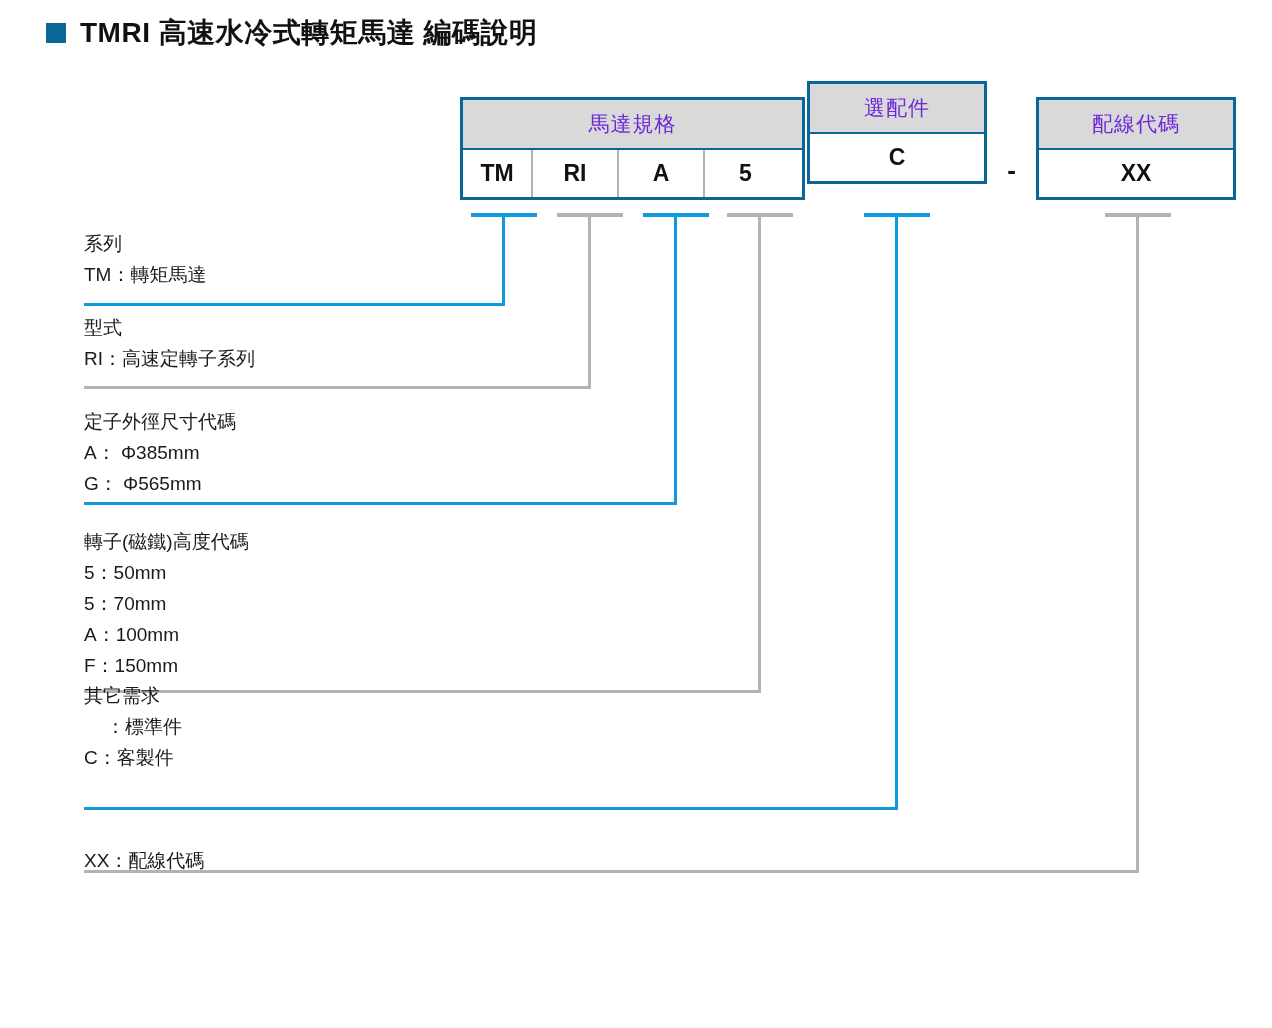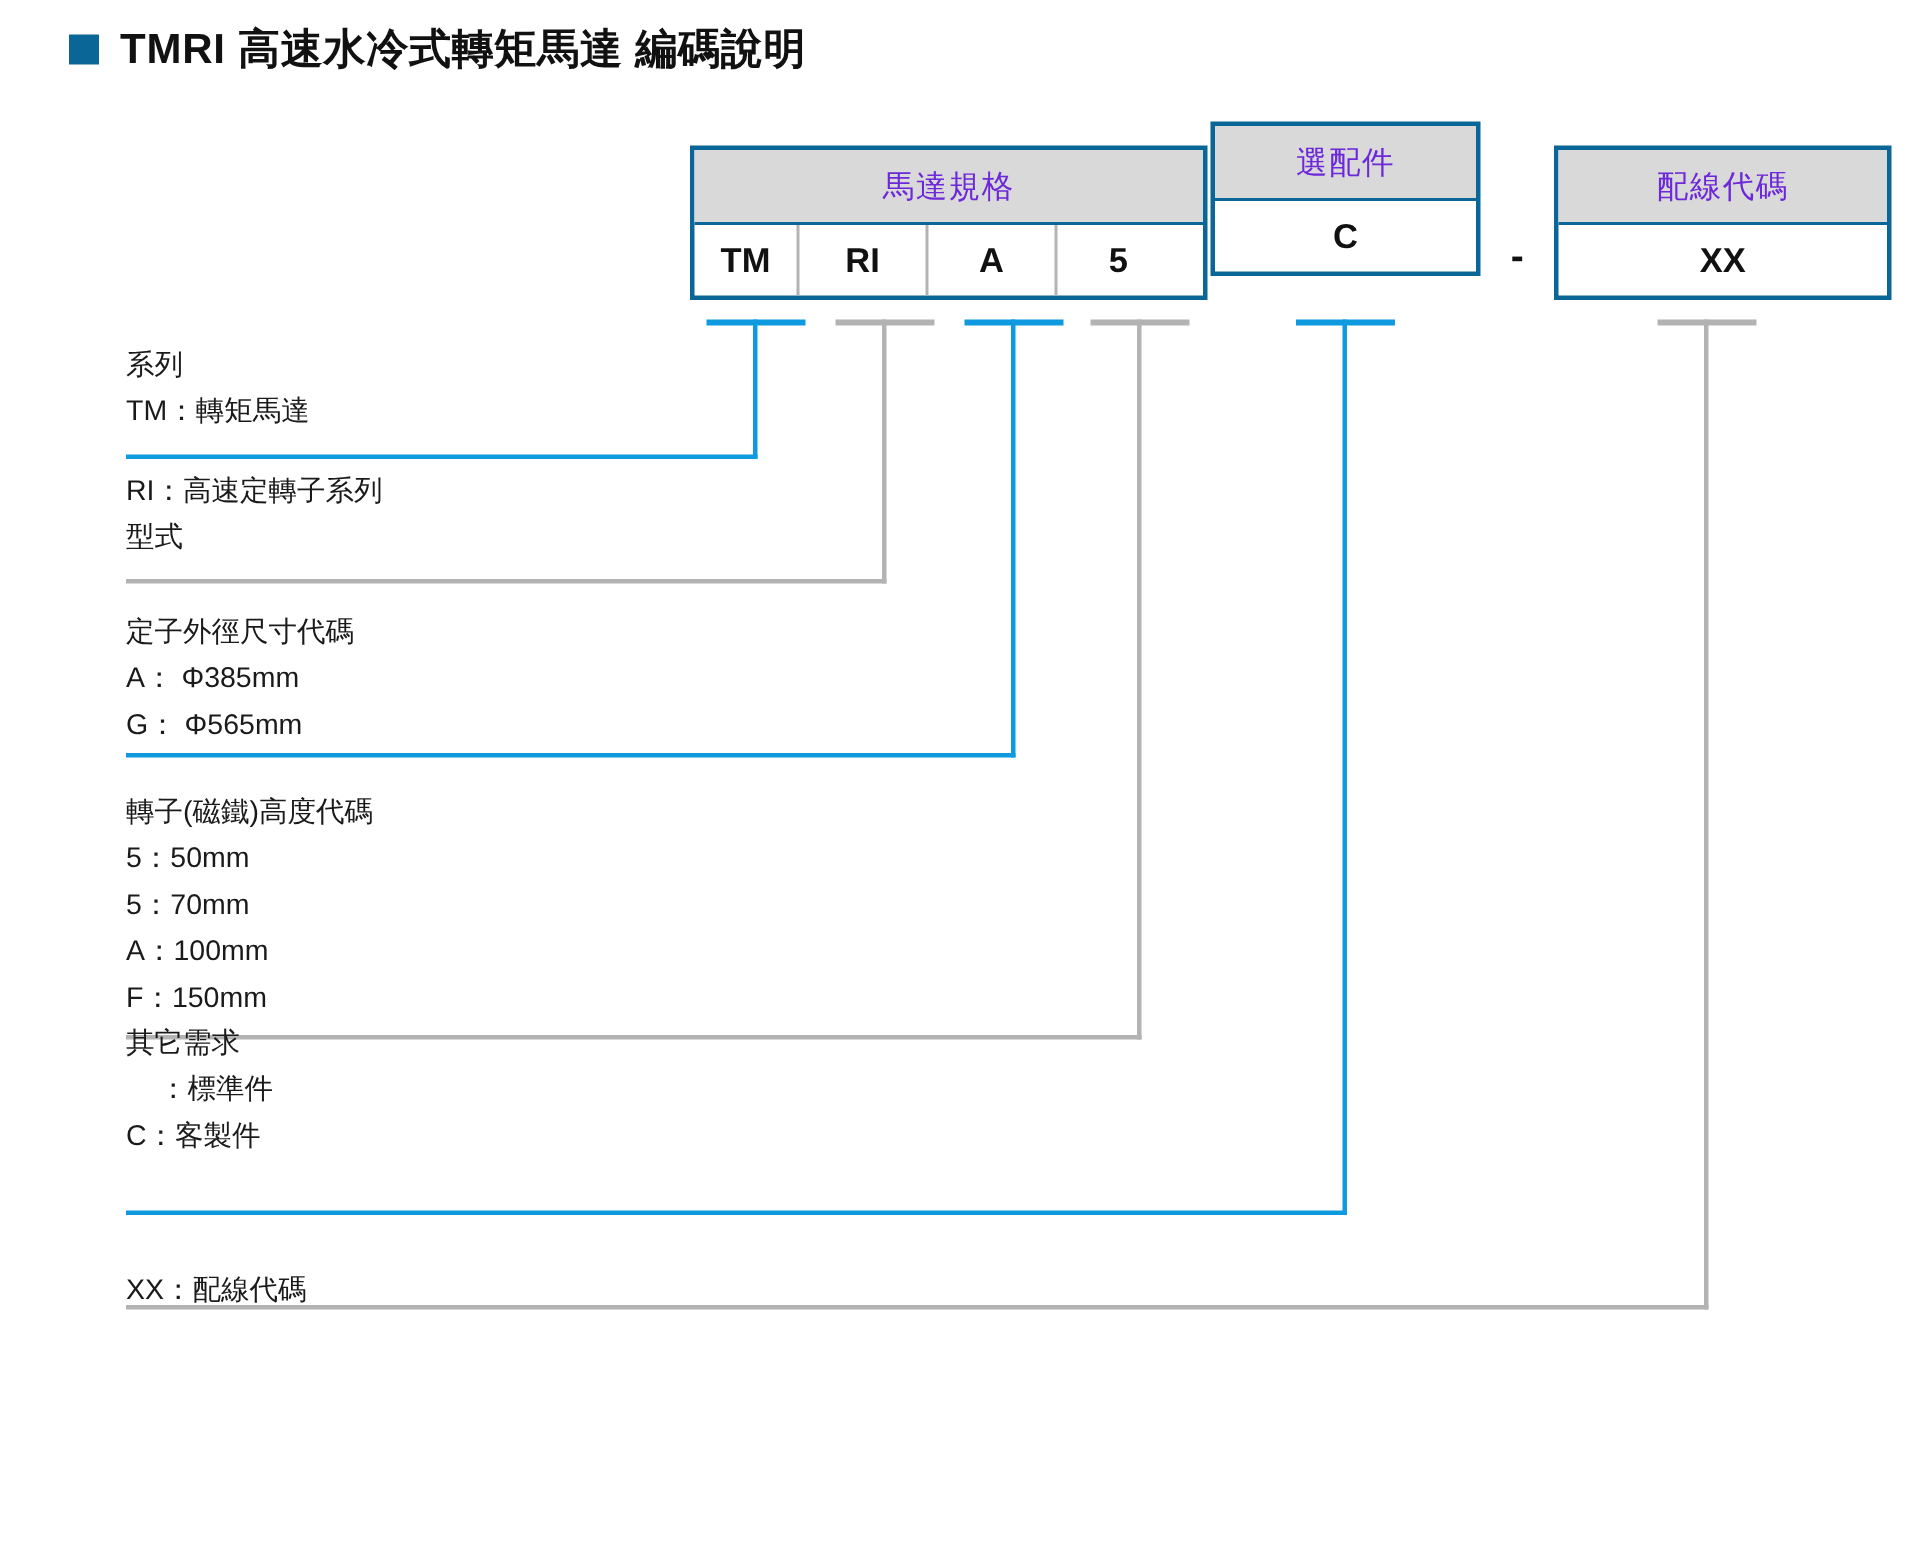--- a/index.html
+++ b/index.html
@@ -41,21 +41,21 @@
 
   
   .codebox {
     position: absolute;
     border: 3px solid #0a6697;
     box-sizing: border-box;
     background: #ffffff;
   }
   #motor-spec-box { left: 460px; top: 97px; width: 345px; height: 103px; }
   #option-box     { left: 807px; top: 81px; width: 180px; height: 103px; }
-  #wiring-box     { left: 1036px; top: 97px; width: 225px; height: 103px; }
+  #wiring-box     { left: 1036px; top: 97px; width: 200px; height: 103px; }
 
   .hdr-row {
     height: 50px;
     background: #d9d9d9;
     border-bottom: 2px solid #0a6697;
     box-sizing: border-box;
     display: flex;
     align-items: center;
     justify-content: center;
   }
@@ -187,22 +187,22 @@
 <div class="lead lead-cap c-gray" style="left:1105px; top:213px; width:66px;"></div>
 <div class="lead lead-v   c-gray" style="left:1136px; top:213px; height:660px;"></div>
 <div class="lead lead-h   c-gray" style="left:84px;   top:870px; width:1055px;"></div>
 
 <div class="desc" style="top:228px;">
   <span class="ln">系列</span>
   <span class="ln">TM：轉矩馬達</span>
 </div>
 
 <div class="desc" style="top:312px;">
+  <span class="ln">型式</span>
   <span class="ln">RI：高速定轉子系列</span>
-  <span class="ln">型式</span>
 </div>
 
 <div class="desc" style="top:406px;">
   <span class="ln">定子外徑尺寸代碼</span>
   <span class="ln">A： Φ385mm</span>
   <span class="ln">G： Φ565mm</span>
 </div>
 
 <div class="desc" style="top:526px;">
   <span class="ln">轉子(磁鐵)高度代碼</span>

